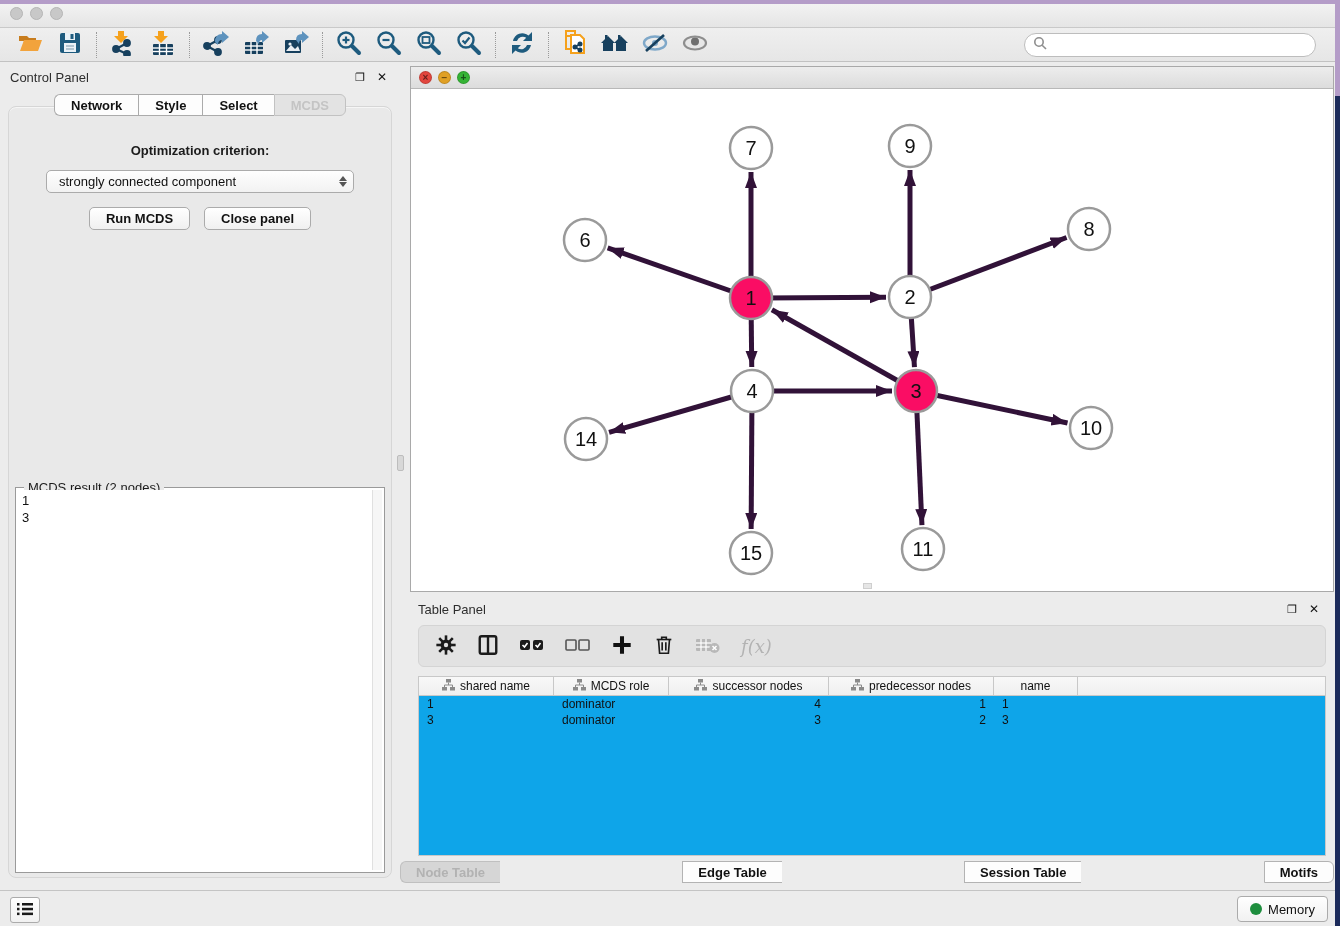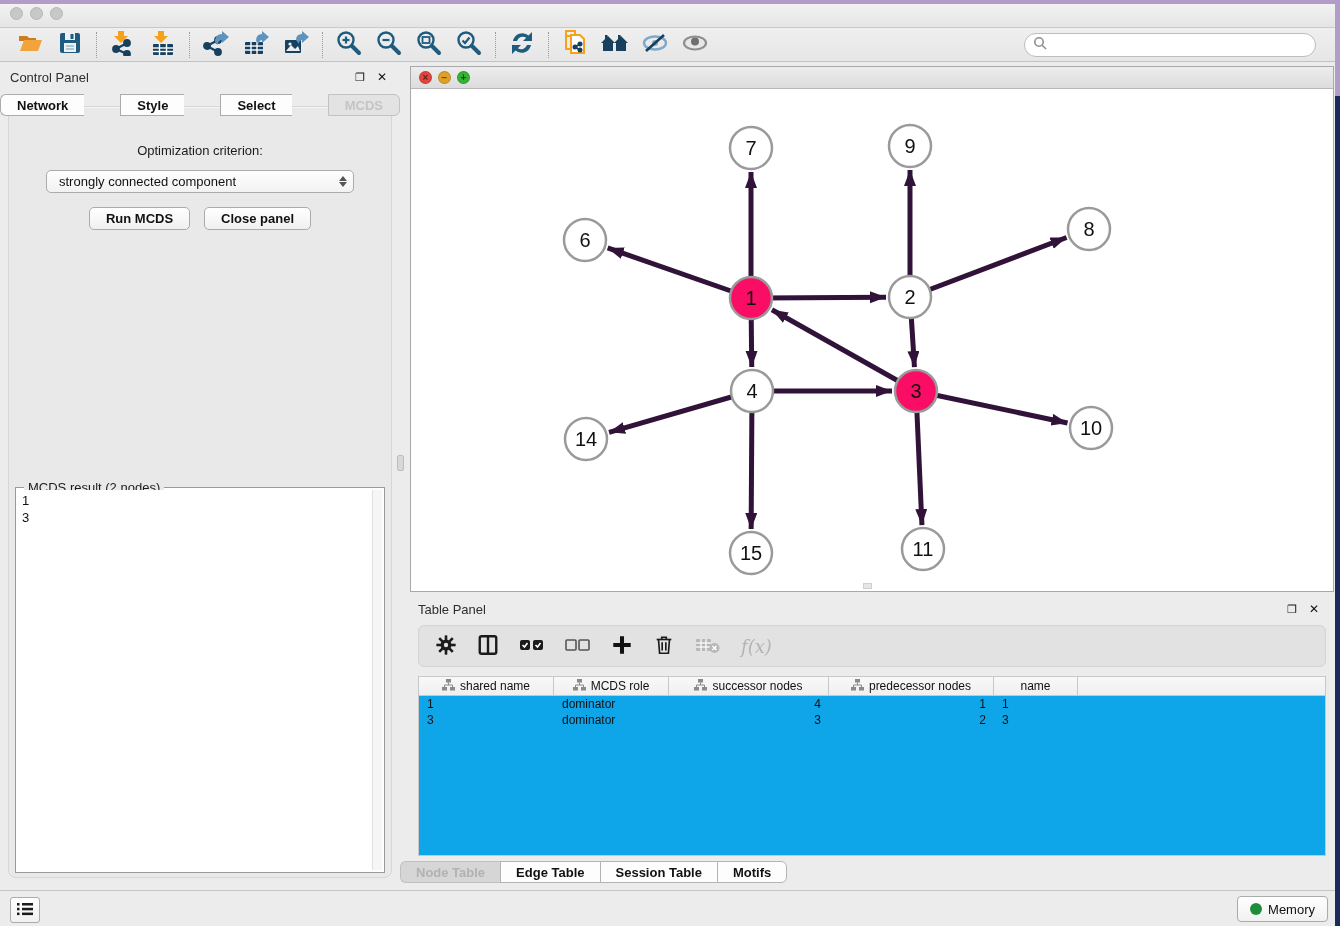--- a/index.html
+++ b/index.html
@@ -33,32 +33,32 @@
 
   
   .control-panel { position:absolute; left:0; top:62px; width:400px; height:824px; background:#ECECEC; }
   .panel-header { height:26px; display:flex; align-items:center; padding:4px 10px 0 10px; }
   .panel-header .ph-title { font-size:13px; color:#2E2E2E; }
   .ph-spacer { flex:1; }
   .ph-btn { width:16px; height:16px; display:flex; align-items:center; justify-content:center;
     font-size:12px; color:#111; background:none; border:none; margin-left:6px; }
   .ph-float { font-size:11px; }
 
-  .cp-tabs { display:flex; justify-content:space-between; margin-top:6px; position:relative; z-index:2; }
+  .cp-tabs { display:flex; justify-content:center; margin-top:6px; position:relative; z-index:2; }
   .cp-tab { height:22px; padding:0 16px; font-size:13px; font-weight:bold; color:#111;
     background:#FDFDFD; border:1px solid #ABABAB; border-right:none;
     display:flex; align-items:center; }
   .cp-tab:first-child { border-radius:6px 0 0 6px; }
   .cp-tab:last-child { border-right:1px solid #B9B9B9; border-radius:0 6px 6px 0; }
   .cp-tab.selected { background:#E3E3E3; color:#C4C4C4; border-color:#C2C2C2; }
 
   .cp-body { position:absolute; left:8px; right:8px; top:44px; bottom:8px;
     background:#E9E9E9; border:1px solid #D6D6D6; border-radius:8px;
     box-shadow:inset 0 1px 0 #F6F6F6; padding-top:36px; }
-  .cp-opt-label { text-align:center; font-size:13px; color:#1b1b1b; margin-bottom:12px; }
+  .cp-opt-label { text-align:center; font-size:13px; color:#1b1b1b; margin-bottom:12px;font-weight:bold; }
   .cp-select { width:308px; height:23px; margin:0 auto; background:linear-gradient(#FEFEFE,#F2F2F2);
     border:1px solid #ABABAB; border-radius:5px; display:flex; align-items:center; padding:0 6px 0 12px; }
   .cp-select .sel-text { flex:1; font-size:13px; color:#111; }
   .stepper { display:flex; flex-direction:column; align-items:center; gap:1px; }
   .stepper i { width:0; height:0; border-left:4px solid transparent; border-right:4px solid transparent; display:block; }
   .stepper .up { border-bottom:5px solid #555; }
   .stepper .down { border-top:5px solid #555; }
   .cp-buttons { display:flex; justify-content:center; gap:14px; margin-top:14px; }
   .cp-btn { height:23px; padding:0 16px; font-size:13px; font-weight:bold; color:#111;
     background:linear-gradient(#FFFFFF,#F0F0F0); border:1px solid #ABABAB; border-radius:5px; }
@@ -104,21 +104,21 @@
 
   .data-table { position:absolute; left:18px; right:8px; top:84px; bottom:30px;
     background:#0ea5e9; border:1px solid #C8C8C8; overflow:hidden; }
   .dt-row { display:flex; height:16px; }
   .dt-row.header { height:19px; background:linear-gradient(#F8F8F8,#EFEFEF); border-bottom:1px solid #C8C8C8; }
   .dt-cell { font-size:12px; color:#111; padding:1px 8px 0 8px; overflow:hidden; white-space:nowrap; }
   .header .dt-cell { display:flex; align-items:center; justify-content:center; gap:5px;
     border-right:1px solid #C8C8C8; padding-top:0; }
   .header .dt-cell:last-child { border-right:none; }
 
-  .tp-tabs { position:absolute; left:0; right:0; bottom:3px; display:flex; justify-content:flex-start; }
+  .tp-tabs { position:absolute; left:0; right:0; bottom:3px; display:flex; justify-content:space-between; }
   .tp-tab { height:22px; padding:0 15px; font-size:13px; font-weight:bold; color:#111;
     background:#FDFDFD; border:1px solid #B3B3B3; border-right:none; display:flex; align-items:center; }
   .tp-tab:first-child { border-radius:6px 0 0 6px; }
   .tp-tab:last-child { border-right:1px solid #B3B3B3; border-radius:0 6px 6px 0; }
   .tp-tab.selected { background:#D6D6D6; color:#B2B2B2; border-color:#C0C0C0; }
 
   
   .statusbar { position:absolute; left:0; top:890px; width:1340px; height:36px;
     background:#ECECEC; border-top:1px solid #C4C4C4; }
   .sb-left-btn { position:absolute; left:10px; top:6px; width:30px; height:26px;

